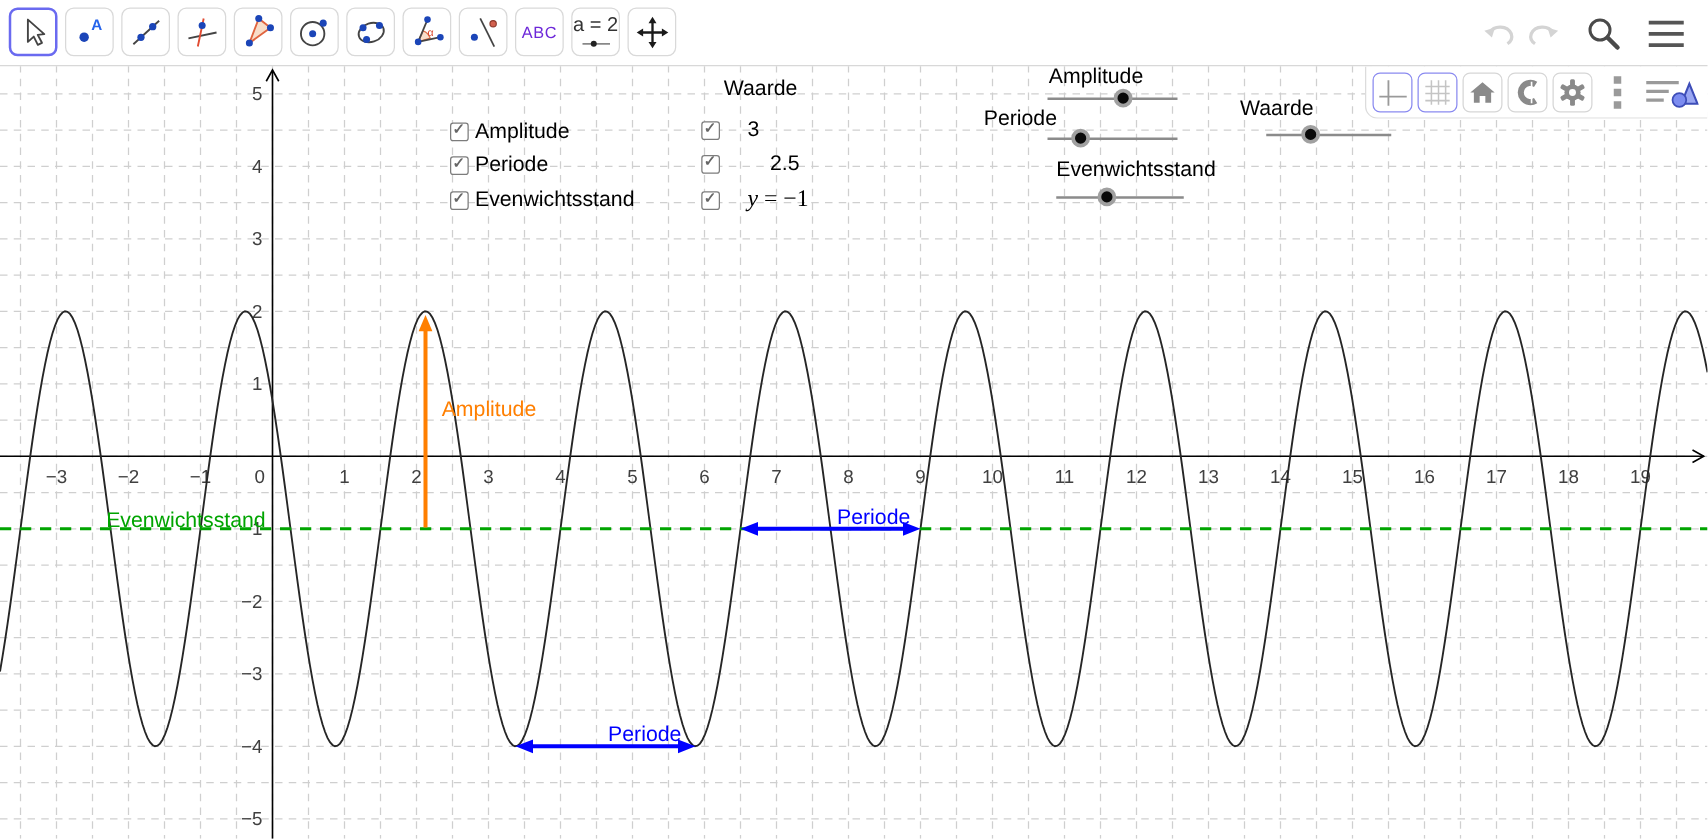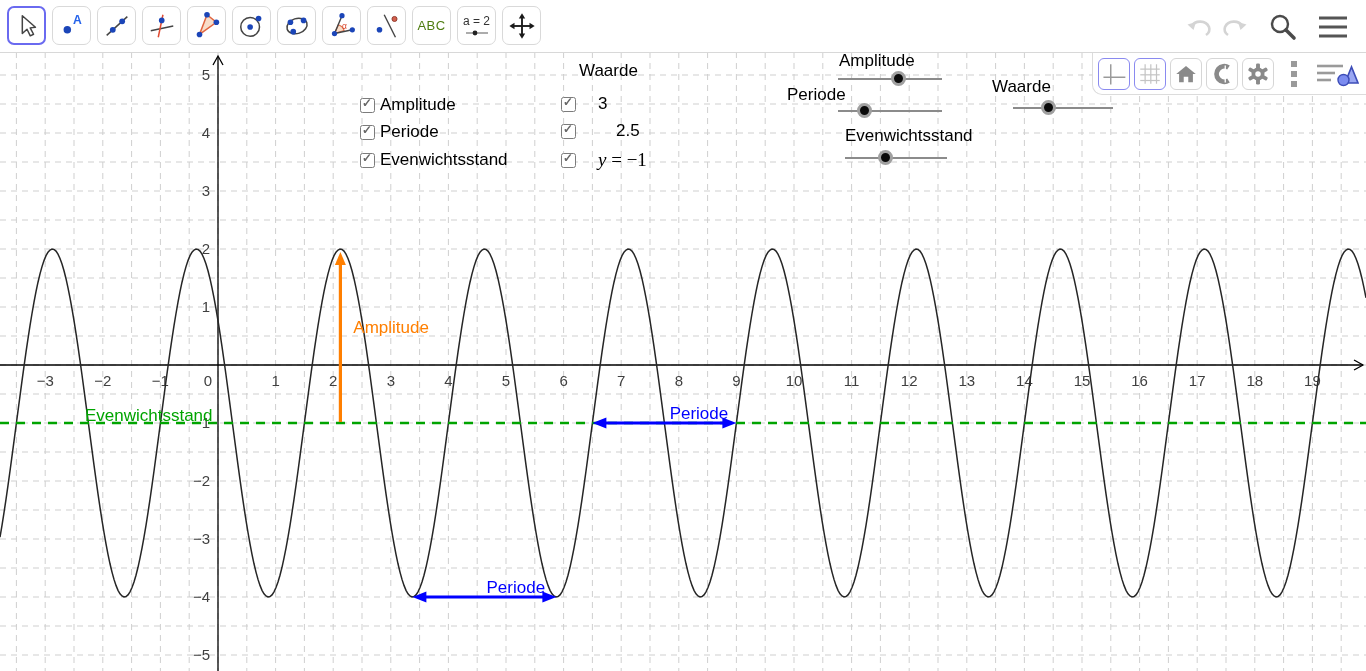--- a/index.html
+++ b/index.html
@@ -8,23 +8,23 @@
     font-family:"Liberation Sans",sans-serif;-webkit-font-smoothing:antialiased;
   }
   
   .toolbar{position:absolute;left:0;top:0;width:1366px;height:52px;background:#fff;
     border-bottom:1px solid #d8d8d8;z-index:30;}
   .tools{position:absolute;left:7px;top:6px;display:flex;gap:6px;}
   .tool{width:39px;height:39px;background:#fff;border:1px solid #d9d9d9;border-radius:7px;
     display:flex;align-items:center;justify-content:center;padding:0;box-sizing:border-box;cursor:pointer;}
   .tool.selected{border:2px solid #6a6af0;}
   .tool svg{display:block;}
-  .abc-label{font-size:13px;color:#4d7c0f;letter-spacing:.5px;}
+  .abc-label{font-size:13px;color:#6d28d9;letter-spacing:.5px;}
   .slider-tool{display:flex;flex-direction:column;align-items:center;line-height:1;}
-  .slider-tool .st-label{font-size:12px;color:#333;margin-bottom:2px;}
+  .slider-tool .st-label{font-size:16px;color:#333;margin-bottom:2px;}
   .topicons span{position:absolute;display:block;}
   
   .stylebar{position:absolute;left:1092px;top:53px;width:274px;height:42px;background:#fff;
     border-left:1px solid #dcdcdc;border-bottom:1px solid #dcdcdc;border-bottom-left-radius:10px;
     z-index:25;display:flex;align-items:center;gap:4px;padding-left:5px;box-sizing:border-box;}
   .sbtn{width:32px;height:32px;border:1px solid #d6d6d6;border-radius:6px;background:#fff;
     display:flex;align-items:center;justify-content:center;padding:0;box-sizing:border-box;cursor:pointer;}
   .sbtn.active{border:1px solid #8a8af0;}
   .sbtn.bare{border:none;}
   

